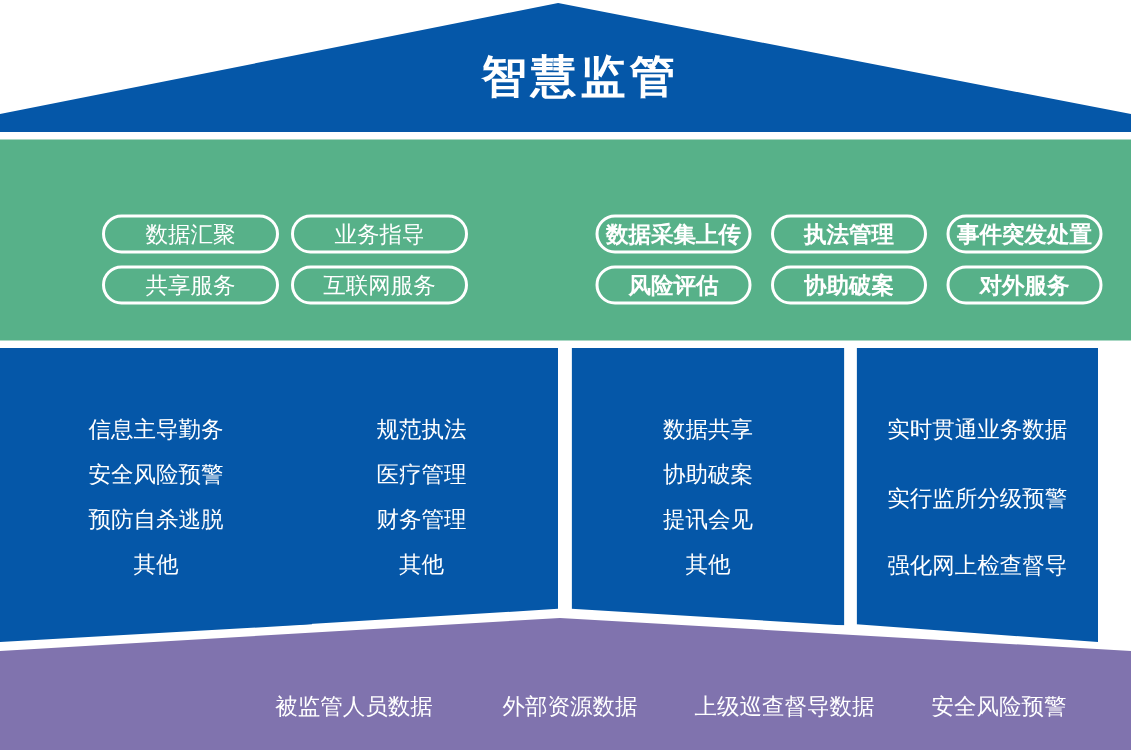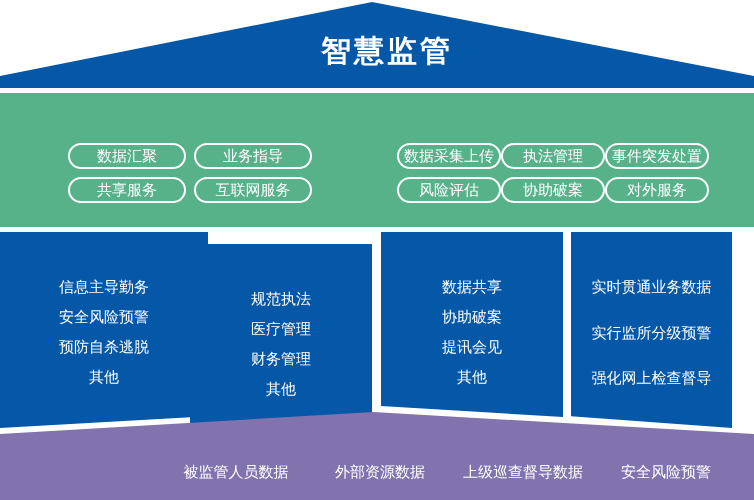--- a/index.html
+++ b/index.html
@@ -21,32 +21,32 @@
   .title{
     position:absolute;left:0;right:0;top:31px;text-align:center;
     font-size:30px;font-weight:bold;letter-spacing:3px;color:var(--white);padding-left:20px;
   }
   
   .band{position:absolute;left:0;top:93px;width:754px;height:134px;background:var(--green);}
   .group{position:absolute;display:flex;flex-direction:column;gap:8px;}
   .g-left{left:68px;top:50px;}
   .g-right{left:397px;top:50px;}
   .row{display:flex;gap:8px;}
-  .g-right .row{gap:0;}
+  .g-right .row{gap:13px;font-weight:bold;}
   .tag{
     box-sizing:border-box;height:26px;border:2px solid #fff;border-radius:13px;
     display:flex;align-items:center;justify-content:center;font-size:15px;color:var(--white);
     background:transparent;white-space:nowrap;
   }
   .g-left .tag{width:118px;}
   .g-right .tag{width:104px;}
   
   .pillar{position:absolute;top:232px;background:var(--blue);}
   .p1{left:0;width:208px;height:196px;clip-path:polygon(0 0,100% 0,100% 94%,0 100%);}
-  .p2{left:190px;width:182px;height:185px;clip-path:polygon(0 0,100% 0,100% 94%,0 100%);margin-top:12px;}
+  .p2{left:190px;width:182px;height:185px;clip-path:polygon(0 0,100% 0,100% 94%,0 100%);}
   .p3{left:381px;width:182px;height:185px;clip-path:polygon(0 0,100% 0,100% 100%,0 94%);}
   .p4{left:571px;width:161px;height:196px;clip-path:polygon(0 0,100% 0,100% 100%,0 94%);}
   .pi{position:absolute;left:0;width:100%;text-align:center;font-size:15px;line-height:18px;color:var(--white);white-space:nowrap;}
   .r0{top:46px}.r1{top:76px}.r2{top:106px}.r3{top:136px}
   .q0{top:46px}.q1{top:92px}.q2{top:137px}
   
   .base{
     position:absolute;left:0;top:412px;width:754px;height:88px;background:var(--purple);
     clip-path:polygon(0 25%,49.5% 0,100% 25%,100% 100%,0 100%);
   }

